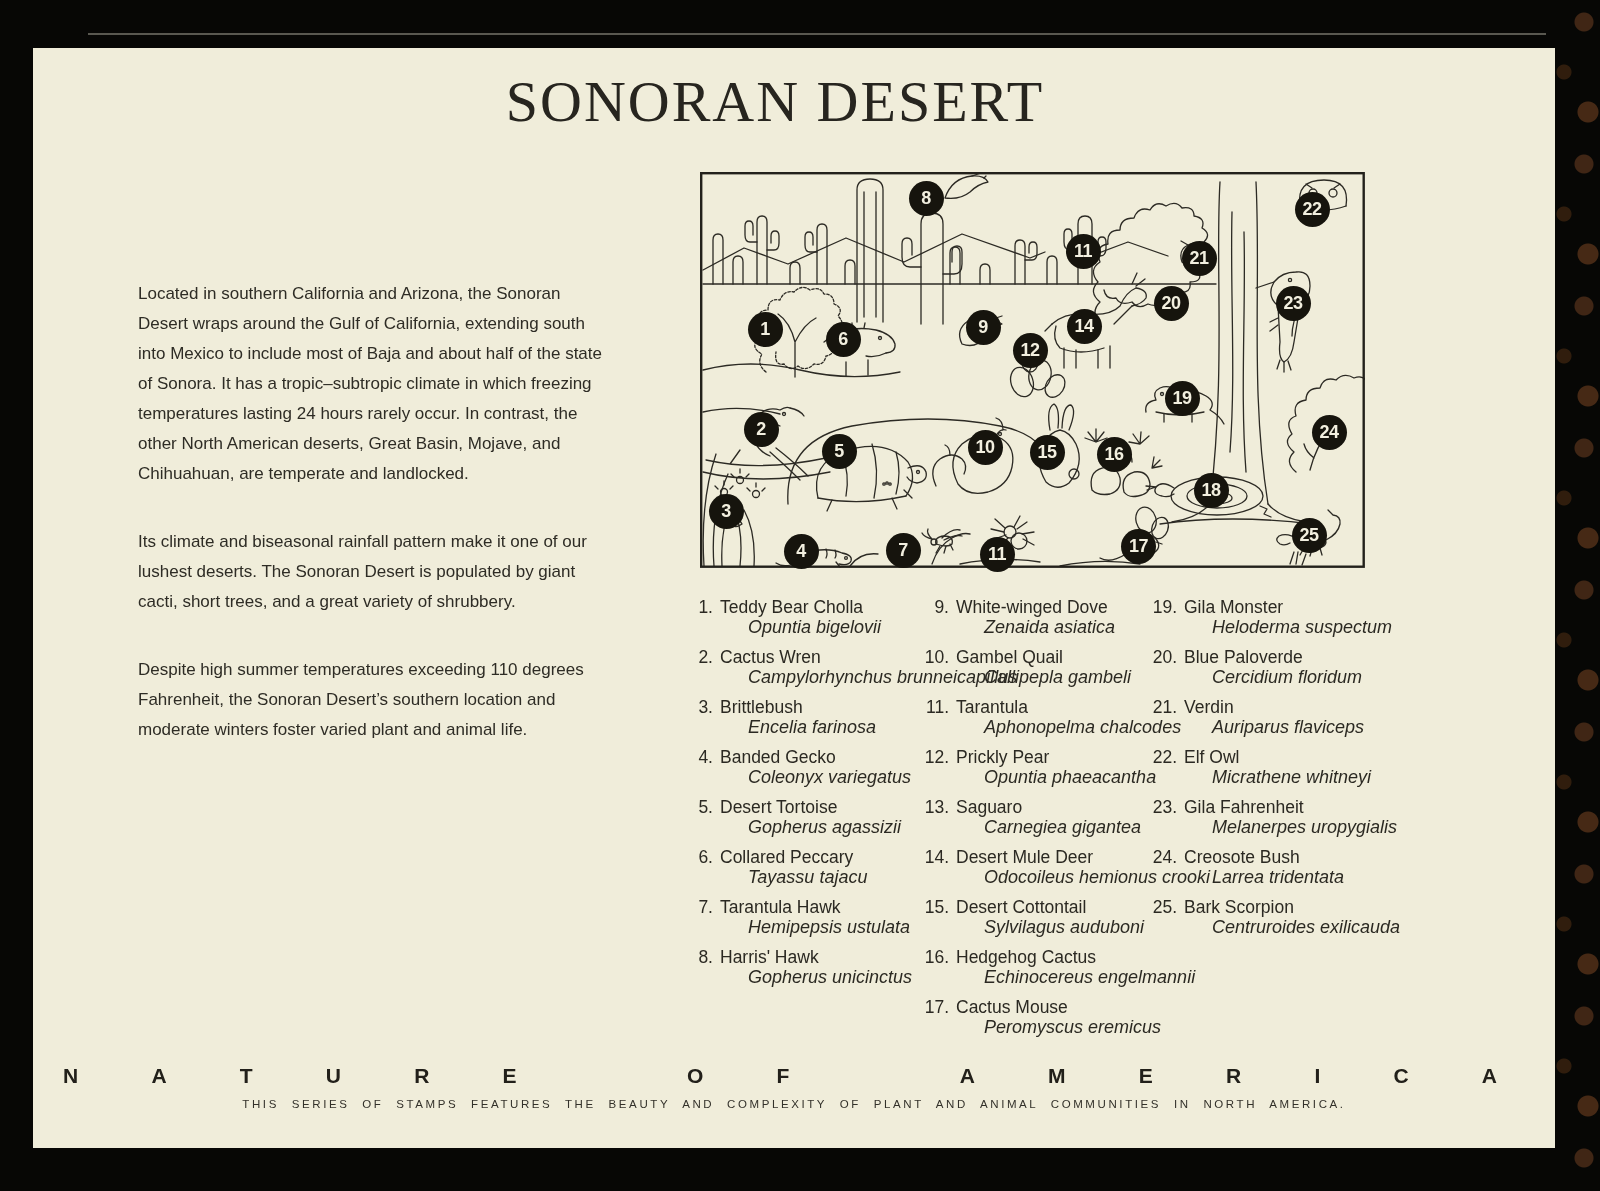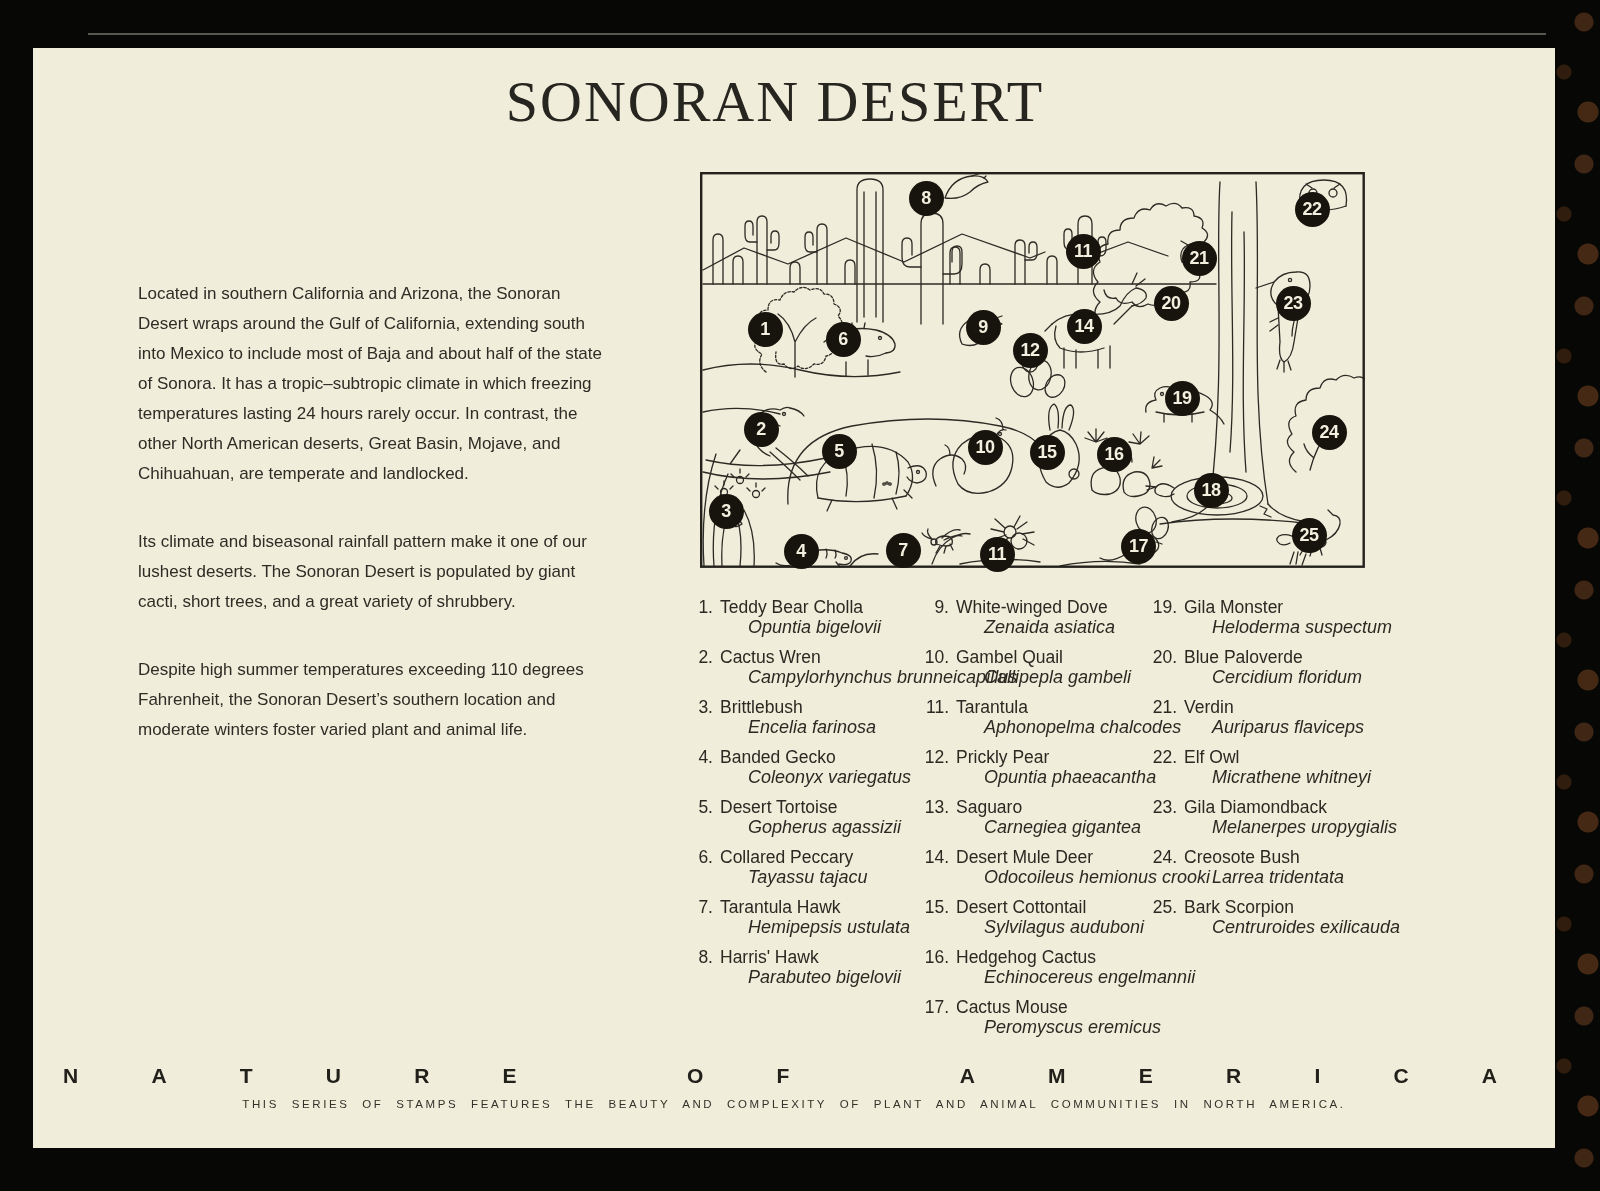--- a/index.html
+++ b/index.html
@@ -321,21 +321,21 @@
           <span class="num">7.</span>
           <div class="nm">
             <div>Tarantula Hawk</div>
             <div class="sci">Hemipepsis ustulata</div>
           </div>
         </div>
         <div class="li">
           <span class="num">8.</span>
           <div class="nm">
             <div>Harris' Hawk</div>
-            <div class="sci">Parabuteo bigelovii</div>
+            <div class="sci">Gopherus unicinctus</div>
           </div>
         </div>
       </div>
     <div class="legend-col lc2" id="legend-col-1">
         <div class="li">
           <span class="num">9.</span>
           <div class="nm">
             <div>White-winged Dove</div>
             <div class="sci">Zenaida asiatica</div>
           </div>
@@ -422,21 +422,21 @@
         <div class="li">
           <span class="num">22.</span>
           <div class="nm">
             <div>Elf Owl</div>
             <div class="sci">Micrathene whitneyi</div>
           </div>
         </div>
         <div class="li">
           <span class="num">23.</span>
           <div class="nm">
-            <div>Gila Diamondback</div>
+            <div>Gila Fahrenheit</div>
             <div class="sci">Melanerpes uropygialis</div>
           </div>
         </div>
         <div class="li">
           <span class="num">24.</span>
           <div class="nm">
             <div>Creosote Bush</div>
             <div class="sci">Larrea tridentata</div>
           </div>
         </div>

